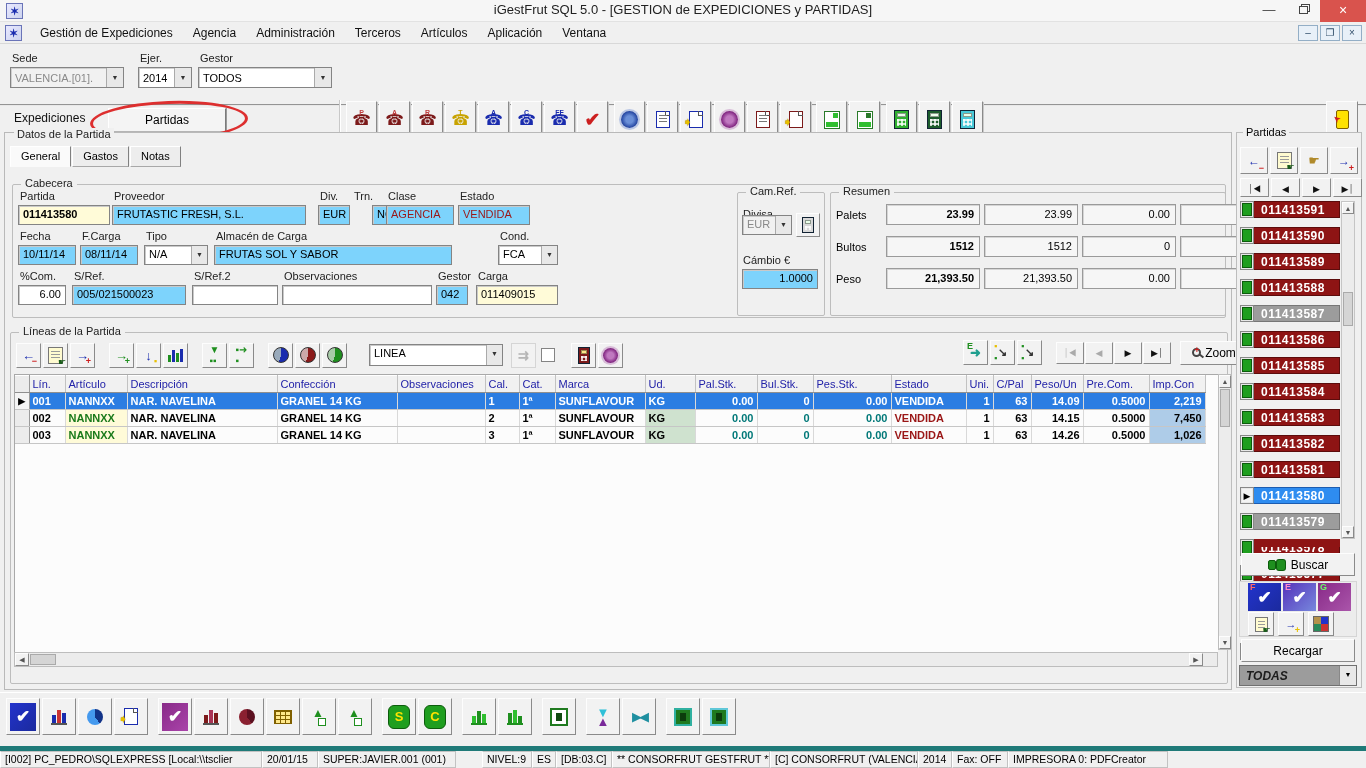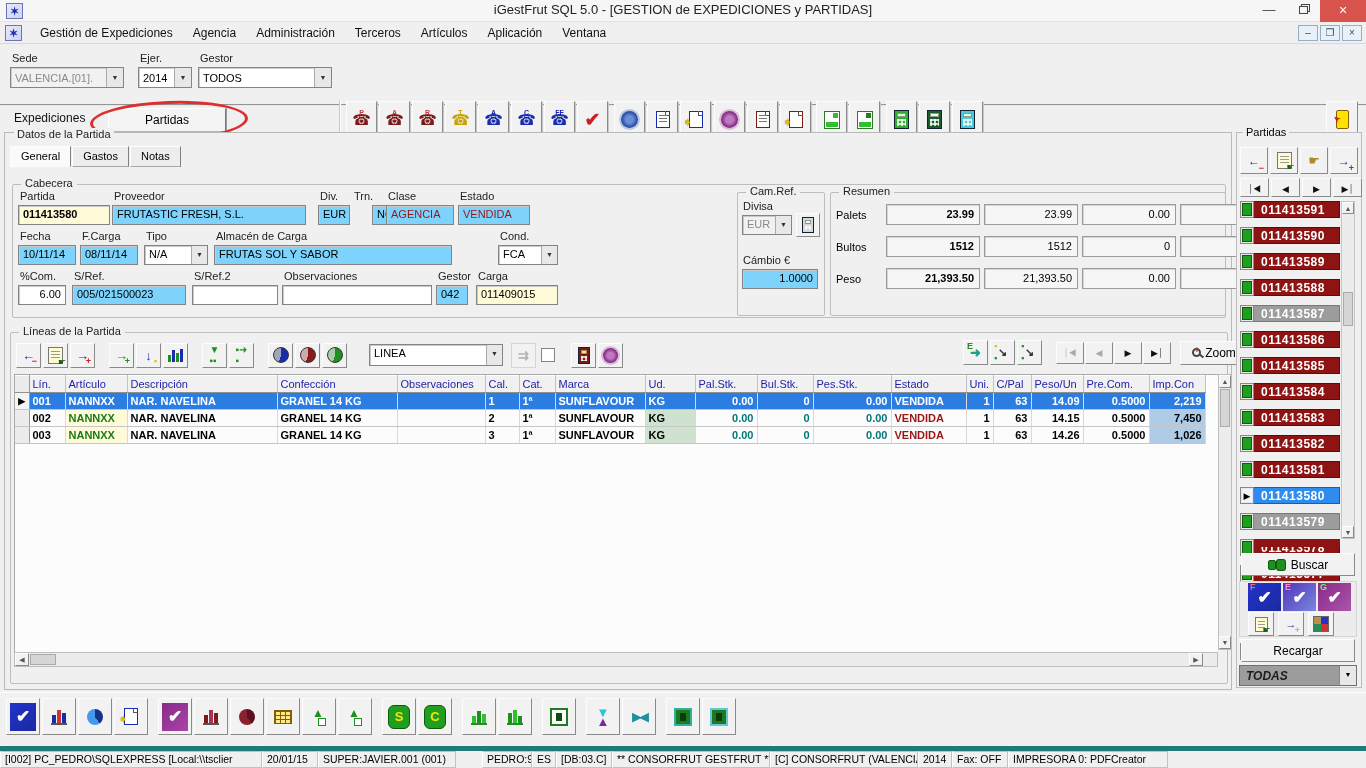--- a/index.html
+++ b/index.html
@@ -408,21 +408,21 @@
 <span class="fld-label" style="left:284px; top:270px;">Observaciones</span>
 <div class="fld" style="left:282px; top:285px; width:150px;"></div>
 <span class="fld-label" style="left:438px; top:270px;">Gestor</span>
 <div class="fld ro" style="left:436px; top:285px; width:32px;">042</div>
 <span class="fld-label" style="left:478px; top:270px;">Carga</span>
 <div class="fld cream" style="left:476px; top:285px; width:82px;">011409015</div>
 
 <div class="group" style="left:737px; top:192px; width:88px; height:124px;">
   <span class="group-label">Cam.Ref.</span>
 </div>
-<span class="fld-label" style="left:743px; top:200px;">Divisa</span>
+<span class="fld-label" style="left:743px; top:208px;">Divisa</span>
 <div class="fcombo disabled" style="left:742px; top:215px; width:50px;">
   <span class="cval">EUR</span>
     <span class="cbtn">▼</span>
 </div>
 <div class="lbtn" style="position:absolute; left:796px; top:213px; width:24px; height:24px;">
     <span class="calc" style="width:12px; height:16px; background:#d8d8d8;">
       <span class="scr"></span>
       <span class="keys"></span>
     </span>
   </div>
@@ -907,21 +907,21 @@
   <div class="bb" style="left:702px;">
       <span class="gsq" style="border-color:#60c8d8;"></span>
     </div>
 </div>
 
 <div class="tealbar"></div>
 <div class="statusbar">
   <span class="sseg" style="width:262px;">[I002] PC_PEDRO\SQLEXPRESS  [Local:\\tsclier</span>
   <span class="sseg" style="width:56px;">20/01/15</span>
   <span class="sseg" style="width:138px;">SUPER:JAVIER.001 (001)</span>
-  <span class="sseg" style="width:50px; margin-left:26px;">PEDRO:9</span>
+  <span class="sseg" style="width:50px; margin-left:26px;">NIVEL:9</span>
   <span class="sseg" style="width:24px;">ES</span>
   <span class="sseg" style="width:56px;">[DB:03.C]</span>
   <span class="sseg" style="width:158px;">** CONSORFRUT GESTFRUT **</span>
   <span class="sseg" style="width:148px;">[C] CONSORFRUT (VALENCIA</span>
   <span class="sseg" style="width:34px;">2014</span>
   <span class="sseg" style="width:56px;">Fax: OFF</span>
   <span class="sseg" style="width:160px;">IMPRESORA 0: PDFCreator</span>
 </div>
 
 </body></html>

